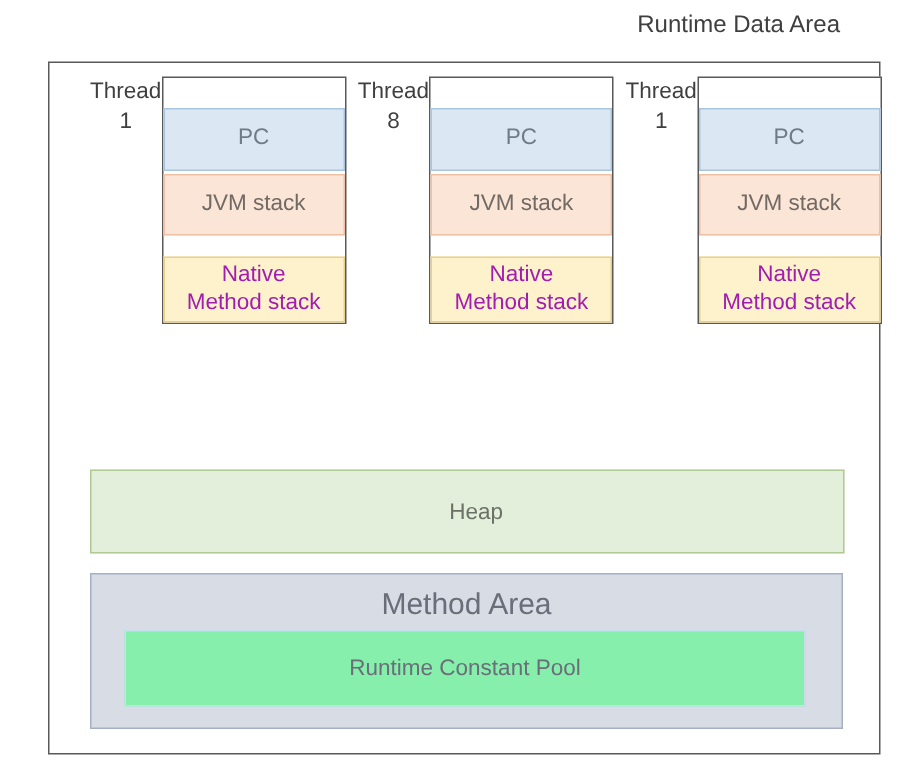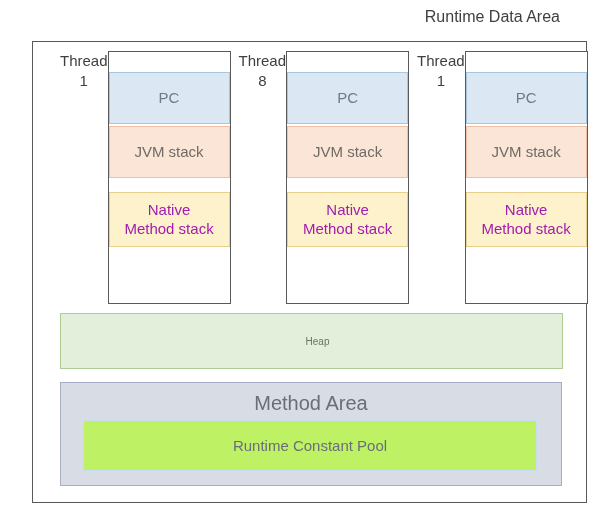--- a/index.html
+++ b/index.html
@@ -50,21 +50,21 @@
   }
   .thread-title {
     text-align: center;
     font-size: 15px;
     color: #3f3f3f;
     height: 23px;
     line-height: 20px;
   }
   .thread-box {
     border: 1px solid #595959;
-    height: 253px;
+    height: 165px;
     box-sizing: border-box;
     background: #ffffff;
     display: flex;
     flex-direction: column;
     align-items: center;
   }
   .cell {
     width: 121px;
     box-sizing: border-box;
     border: 1px solid transparent;
@@ -102,21 +102,21 @@
     left: 27px;
     top: 271px;
     width: 503px;
     height: 56px;
     box-sizing: border-box;
     background: #e3efda;
     border: 1px solid #afca94;
     display: flex;
     align-items: center;
     justify-content: center;
-    font-size: 10px;
+    font-size: 15px;
     color: #6c7168;
     padding-left: 12px;
   }
   .method-area-box {
     position: absolute;
     left: 27px;
     top: 340px;
     width: 502px;
     height: 104px;
     box-sizing: border-box;
@@ -129,21 +129,21 @@
     font-size: 20px;
     color: #696e79;
   }
   .pool-box {
     position: absolute;
     left: 22px;
     top: 37px;
     width: 454px;
     height: 51px;
     box-sizing: border-box;
-    background: #bef264;
+    background: #86efac;
     border: 1px solid #c9dcf0;
     display: flex;
     align-items: center;
     justify-content: center;
     font-size: 15px;
     color: #696e79;
   }
 </style>
 </head>
 <body>

